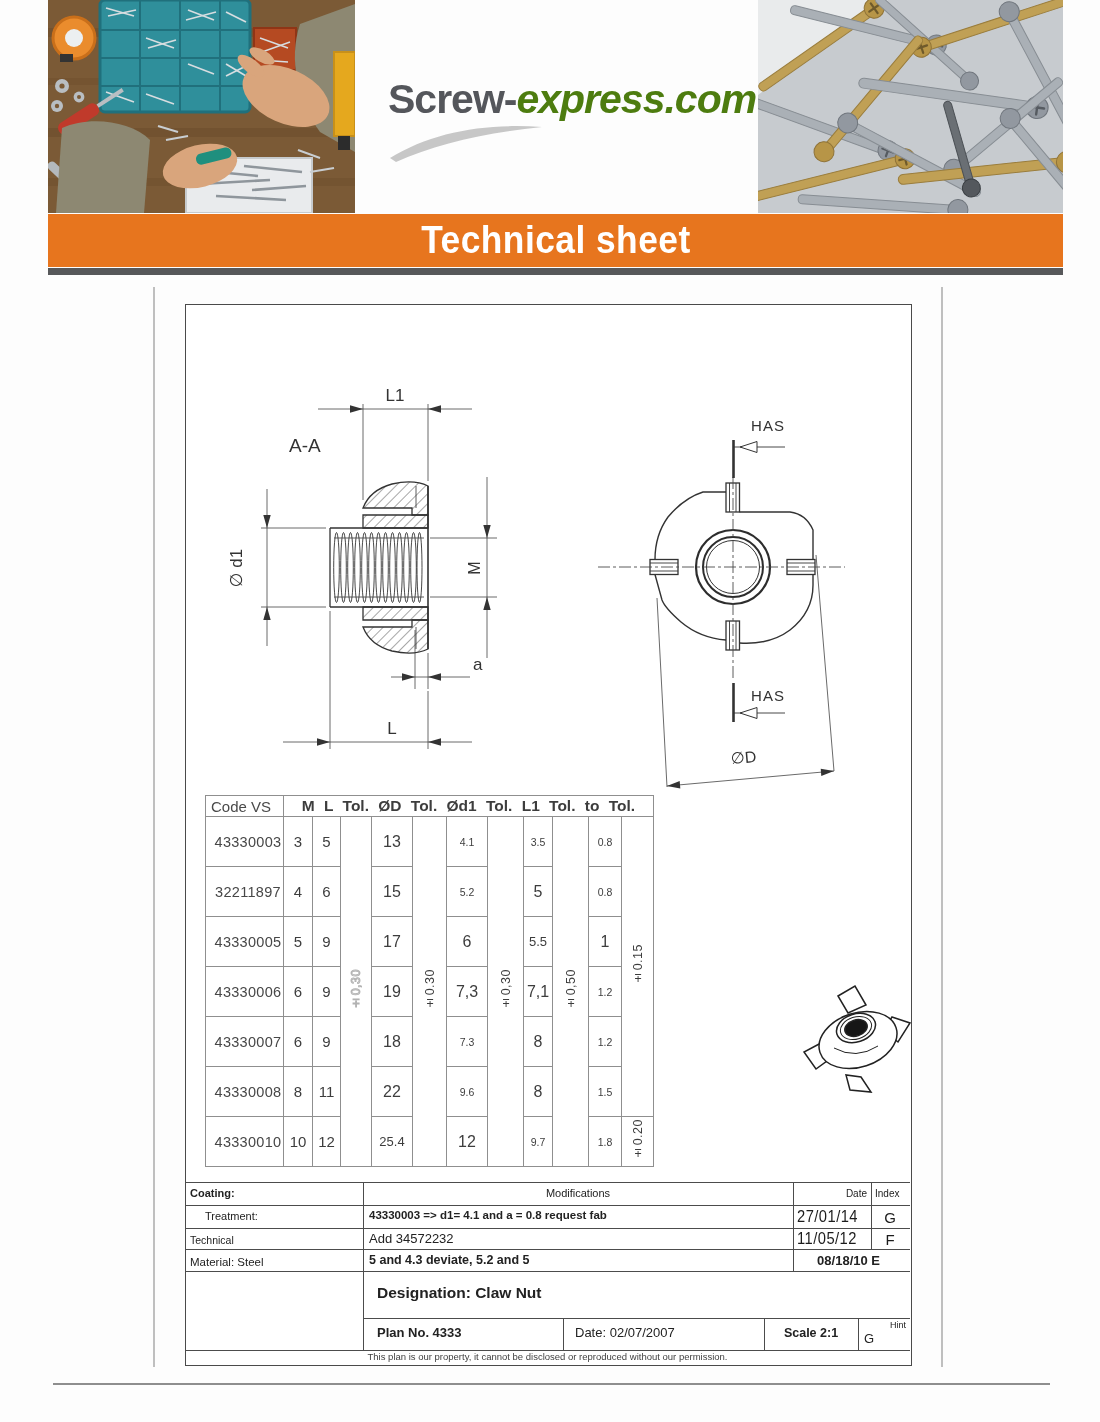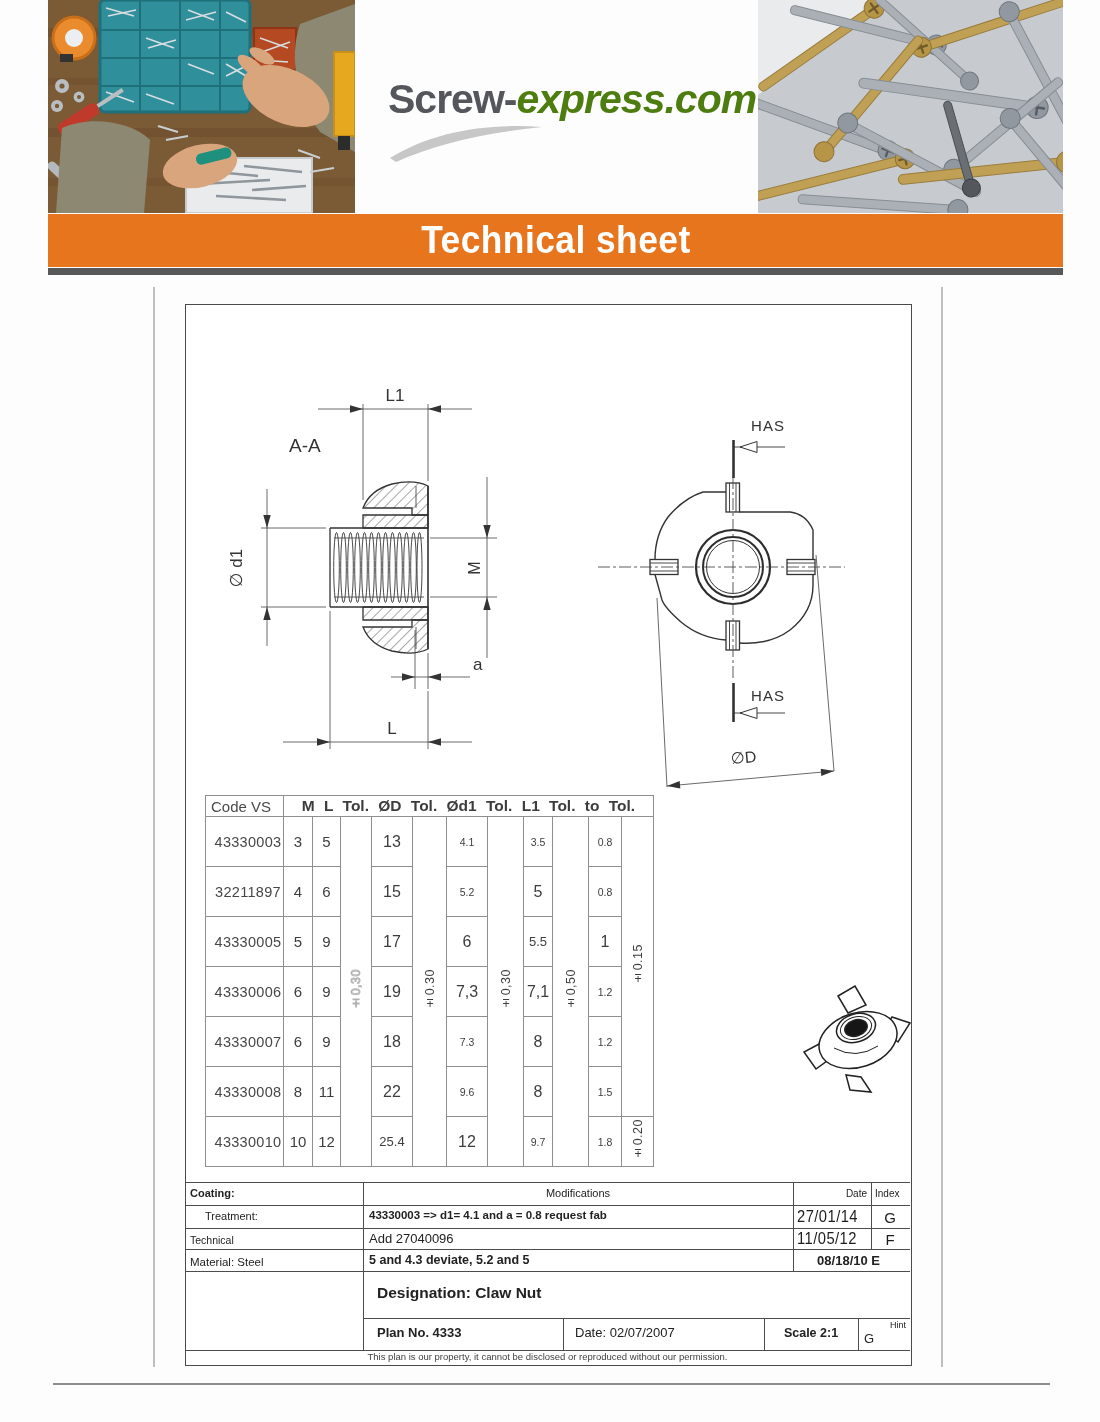--- a/index.html
+++ b/index.html
@@ -485,21 +485,21 @@
     <div class="tb-txt" style="left:178px;top:5px;width:430px;text-align:center;">Modifications</div>
     <div class="tb-txt" style="left:608px;top:6px;width:74px;text-align:right;font-size:10px;">Date</div>
     <div class="tb-txt" style="left:690px;top:6px;font-size:10px;">Index</div>
 
     <div class="tb-txt" style="left:5px;top:28px;margin-left:15px;">Treatment:</div>
     <div class="tb-txt b" style="left:184px;top:27px;font-size:11.5px;">43330003 =&gt; d1= 4.1 and a = 0.8 request fab</div>
     <div class="tb-txt date-big cond" style="left:612px;top:26px;">27/01/14</div>
     <div class="tb-txt idx" style="left:686px;top:27px;width:38px;text-align:center;">G</div>
 
     <div class="tb-txt" style="left:5px;top:52px;font-size:10.5px;">Technical</div>
-    <div class="tb-txt" style="left:184px;top:49px;font-size:13px;">Add 27040096</div>
+    <div class="tb-txt" style="left:184px;top:49px;font-size:13px;">Add 34572232</div>
     <div class="tb-txt date-big cond" style="left:612px;top:48px;">11/05/12</div>
     <div class="tb-txt idx" style="left:686px;top:49px;width:38px;text-align:center;">F</div>
 
     <div class="tb-txt" style="left:5px;top:74px;font-size:11.5px;">Material: Steel</div>
     <div class="tb-txt b" style="left:184px;top:71px;font-size:12.5px;">5 and 4.3 deviate, 5.2 and 5</div>
     <div class="tb-txt b" style="left:570px;top:71px;width:125px;text-align:right;font-size:13px;">08/18/10 E</div>
 
     <div class="tb-txt b" style="left:192px;top:102px;font-size:15.5px;">Designation: Claw Nut</div>
 
     <div class="tb-txt b" style="left:192px;top:143px;font-size:13px;">Plan No. 4333</div>

